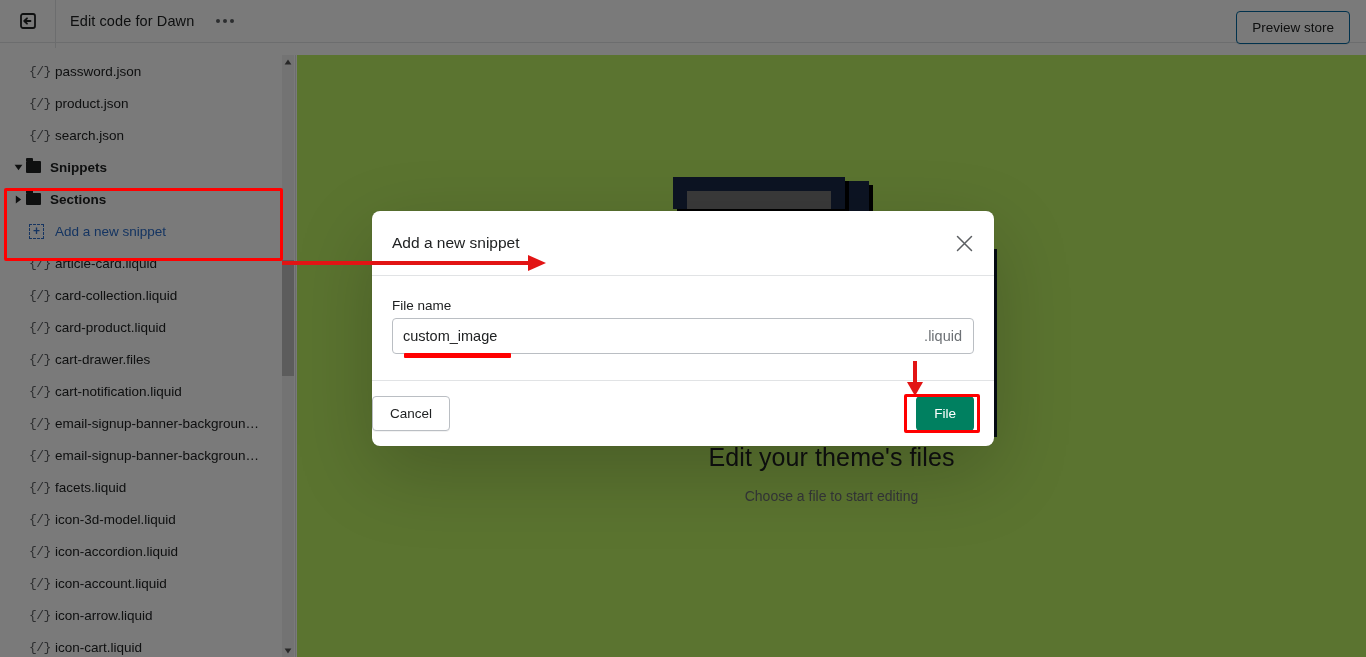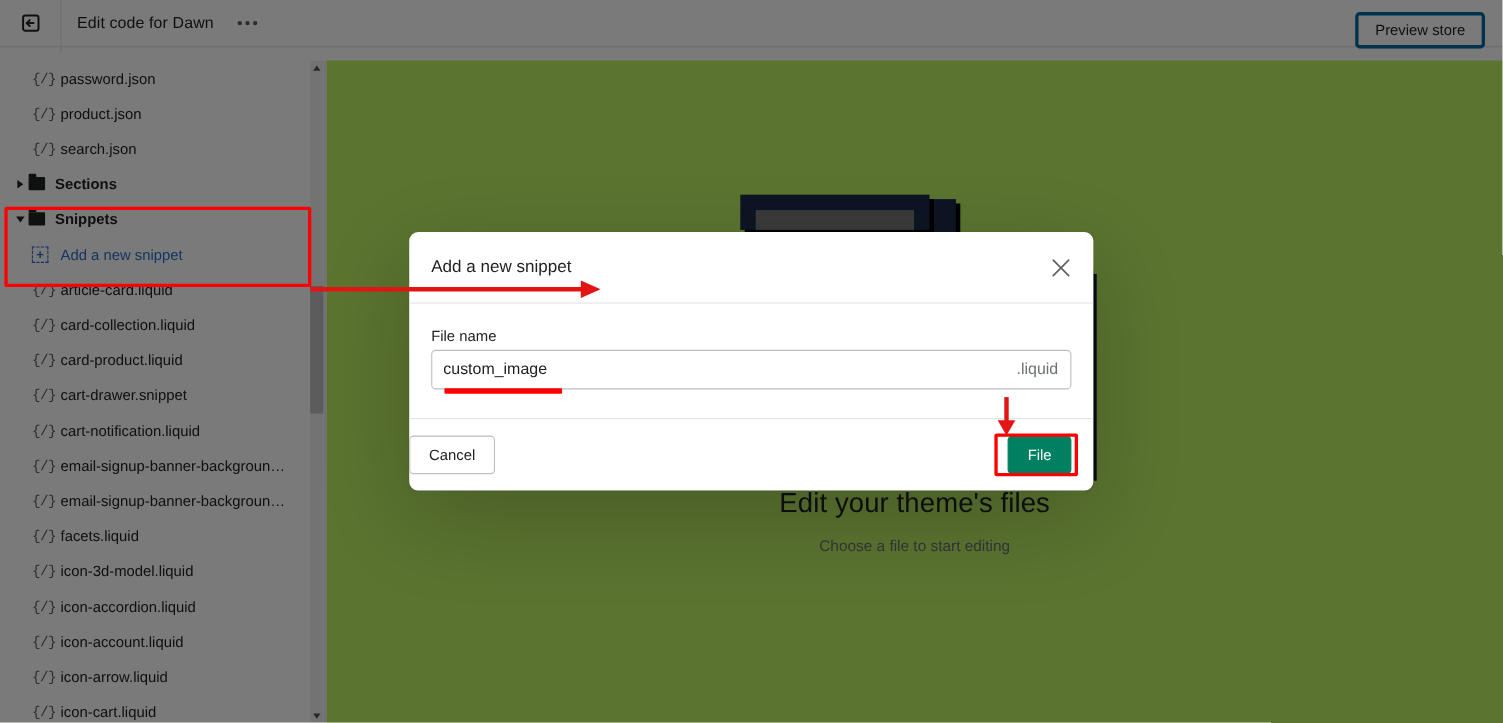--- a/index.html
+++ b/index.html
@@ -40,21 +40,21 @@
     display: flex; align-items: center; gap: 3px;
     cursor: pointer; border-radius: 4px;
   }
   .dots-btn i { width: 4px; height: 4px; border-radius: 50%; background: #5c5f62; display: block; }
   .preview-store {
     position: absolute; right: 16px; top: 11px;
     height: 33px; padding: 0 15px;
     display: flex; align-items: center;
     font-size: 13.5px; color: #202223;
     background: #ffffff;
-    border: 3px solid #0369a1;
+    border: 1px solid #0369a1;
     border-radius: 4px;
     cursor: pointer;
     box-shadow: 0 1px 0 rgba(0,0,0,.05);
   }
 
   
   .sidebar {
     position: absolute; left: 0; top: 55px;
     width: 296px; height: 602px;
     background: #ffffff;
@@ -257,64 +257,64 @@
             <span class="code-icon">{/}</span>
             <span class="fname">password.json</span>
           </div>
           <div class="row indent">
             <span class="code-icon">{/}</span>
             <span class="fname">product.json</span>
           </div>
           <div class="row indent">
             <span class="code-icon">{/}</span>
             <span class="fname">search.json</span>
+          </div>
+          <div class="row folder">
+            <span class="caret">
+              <svg width="9" height="7" viewBox="0 0 9 7">
+                <path d="M4.5 6.2 L0.6 0.8 H8.4 Z" fill="#202223"></path>
+              </svg>
+            </span>
+            <span class="folder-icon">
+              <span></span>
+            </span>
+            <span class="fname">Snippets</span>
           </div>
           <div class="row folder">
             <span class="caret">
               <svg width="7" height="9" viewBox="0 0 7 9">
                 <path d="M6.2 4.5 L0.8 8.4 V0.6 Z" fill="#202223"></path>
               </svg>
             </span>
             <span class="folder-icon">
               <span></span>
             </span>
             <span class="fname">Sections</span>
           </div>
-          <div class="row folder">
-            <span class="caret">
-              <svg width="9" height="7" viewBox="0 0 9 7">
-                <path d="M4.5 6.2 L0.6 0.8 H8.4 Z" fill="#202223"></path>
-              </svg>
-            </span>
-            <span class="folder-icon">
-              <span></span>
-            </span>
-            <span class="fname">Snippets</span>
-          </div>
           <div class="row add-new">
             <span class="add-icon">
               <span>+</span>
             </span>
             <span class="fname">Add a new snippet</span>
           </div>
           <div class="row indent">
             <span class="code-icon">{/}</span>
             <span class="fname">article-card.liquid</span>
           </div>
           <div class="row indent">
             <span class="code-icon">{/}</span>
             <span class="fname">card-collection.liquid</span>
           </div>
           <div class="row indent">
             <span class="code-icon">{/}</span>
             <span class="fname">card-product.liquid</span>
           </div>
           <div class="row indent">
             <span class="code-icon">{/}</span>
-            <span class="fname">cart-drawer.snippet</span>
+            <span class="fname">cart-drawer.files</span>
           </div>
           <div class="row indent">
             <span class="code-icon">{/}</span>
             <span class="fname">cart-notification.liquid</span>
           </div>
           <div class="row indent">
             <span class="code-icon">{/}</span>
             <span class="fname">email-signup-banner-backgroun…</span>
           </div>
           <div class="row indent">

